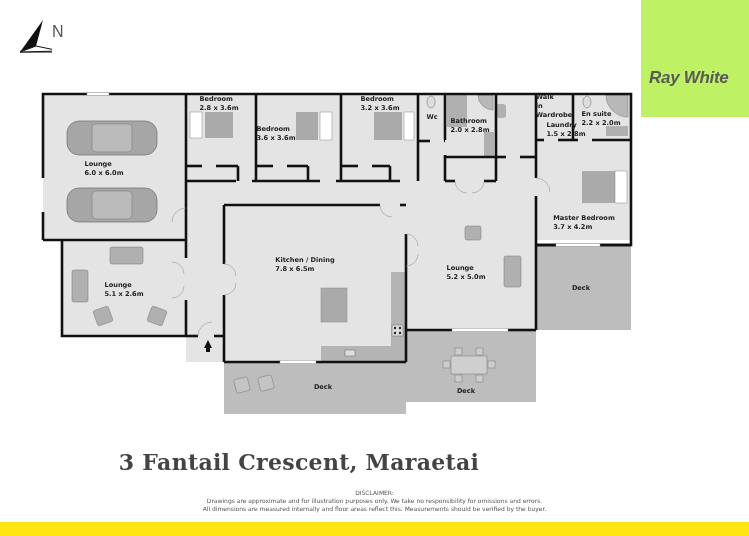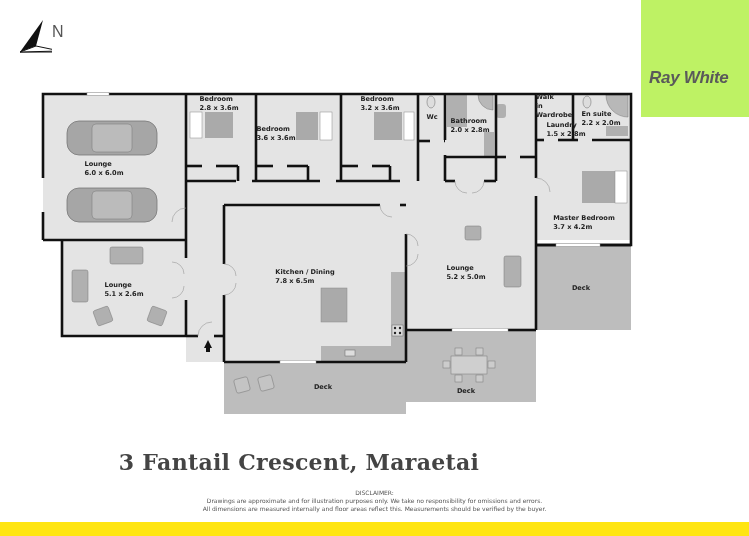--- a/index.html
+++ b/index.html
@@ -222,21 +222,21 @@
     <div>2.2 x 2.0m</div>
   </div>
 <div class="lbl" style="left:584px;top:214px;">
     <div>Master Bedroom</div>
     <div>3.7 x 4.2m</div>
   </div>
 <div class="lbl" style="left:124px;top:281px;">
     <div>Lounge</div>
     <div>5.1 x 2.6m</div>
   </div>
-<div class="lbl" style="left:305px;top:256px;margin-top:12px;">
+<div class="lbl" style="left:305px;top:256px;">
     <div>Kitchen / Dining</div>
     <div>7.8 x 6.5m</div>
   </div>
 <div class="lbl" style="left:466px;top:264px;">
     <div>Lounge</div>
     <div>5.2 x 5.0m</div>
   </div>
 <div class="lbl" style="left:323px;top:383px;">
     <div>Deck</div>
   </div>

